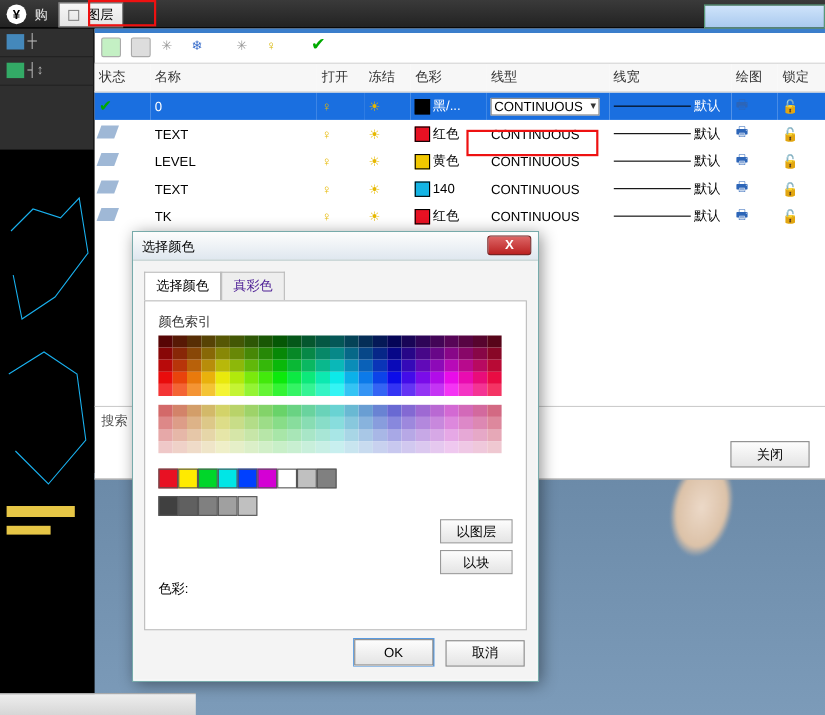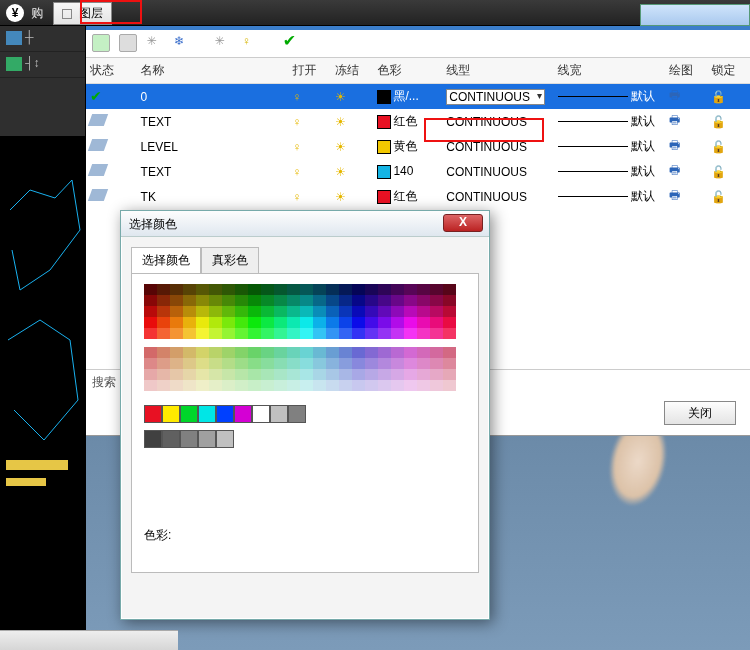--- a/index.html
+++ b/index.html
@@ -74,21 +74,21 @@
   .colordlg { position:absolute; left:120px; top:210px; width:370px; height:410px;
     background:#f4f4f4; border:1px solid #7aa;
     box-shadow: 0 0 0 1px #fff inset, 3px 3px 14px rgba(0,0,0,0.45);}
   .colordlg .titlebar { height:26px; background:linear-gradient(#fdfdfd,#dfe7ef);
     border-bottom:1px solid #bcc; padding:5px 8px; position:relative;}
   .colordlg .closewin { position:absolute; right:6px; top:3px; width:40px; height:18px;
     background:linear-gradient(#d66,#b22); border:1px solid #722; border-radius:3px;
     color:#fff; text-align:center; line-height:15px; font-weight:bold;}
   .colordlg .tabs { padding:10px 10px 0 10px; }
   .colordlg .tab { display:inline-block; padding:4px 10px; background:#fff; border:1px solid #bbb; border-bottom:none;}
-  .colordlg .tab.inactive { background:#eee; color:#000000;font-family:Liberation Serif, serif;}
+  .colordlg .tab.inactive { background:#eee; color:#4c1d95;font-family:Liberation Serif, serif;}
   .colordlg .tabbody { margin:0 10px; background:#fff; border:1px solid #bbb; padding:10px 12px 6px 12px; height:300px; position:relative;}
   .palette-label { color:#333; margin-bottom:4px; display:block;}
   .palette { display:flex; flex-direction:column; gap:0; }
   
   .pal-row { display:flex; }
   .pal-row .c { width:13px; height:11px; }
   .pal2 { margin-top:8px; }
   .pal2 .c { height:11px;}
   .row-colors { margin-top:14px; }
   .row-colors .c { width:18px; height:18px; display:inline-block; border:1px solid #555;}
@@ -238,20 +238,21 @@
 
   <div class="colordlg">
     <div class="titlebar">
       <span>选择颜色</span>
       <div class="closewin">X</div>
     </div>
     <div class="tabs">
       <span class="tab">选择颜色</span><span class="tab inactive">真彩色</span>
     </div>
     <div class="tabbody">
+      <span class="palette-label">颜色索引</span>
 
       <div class="palette" id="palette-main">
           <div class="pal-row">
             <div class="c" style="background: rgb(87, 5, 5);"></div>
             <div class="c" style="background: rgb(87, 25, 5);"></div>
             <div class="c" style="background: rgb(87, 46, 5);"></div>
             <div class="c" style="background: rgb(87, 67, 5);"></div>
             <div class="c" style="background: rgb(87, 87, 5);"></div>
             <div class="c" style="background: rgb(67, 87, 5);"></div>
             <div class="c" style="background: rgb(46, 87, 5);"></div>
@@ -481,22 +482,30 @@
             <div class="c" style="background: rgb(239, 200, 239);"></div>
             <div class="c" style="background: rgb(239, 200, 229);"></div>
             <div class="c" style="background: rgb(239, 200, 219);"></div>
             <div class="c" style="background: rgb(239, 200, 209);"></div>
           </div>
         </div>
 
       <div class="row-colors" id="basic-colors"><span class="c" style="background: rgb(232, 17, 35);"></span><span class="c" style="background: rgb(255, 234, 0);"></span><span class="c" style="background: rgb(0, 214, 42);"></span><span class="c" style="background: rgb(0, 230, 230);"></span><span class="c" style="background: rgb(0, 64, 255);"></span><span class="c" style="background: rgb(212, 0, 212);"></span><span class="c" style="background: rgb(255, 255, 255);"></span><span class="c" style="background: rgb(192, 192, 192);"></span><span class="c" style="background: rgb(128, 128, 128);"></span></div>
       <div class="graybar" id="gray-row"><span class="c" style="background: rgb(64, 64, 64);"></span><span class="c" style="background: rgb(96, 96, 96);"></span><span class="c" style="background: rgb(128, 128, 128);"></span><span class="c" style="background: rgb(160, 160, 160);"></span><span class="c" style="background: rgb(192, 192, 192);"></span></div>
 
+      <div class="side-btns">
+        <button>以图层</button>
+        <button>以块</button>
+      </div>
 
       <div class="color-name">
         <div>色彩:</div>
       </div>
 
     </div>
+    <div class="dlg-btns">
+      <button class="primary">OK</button>
+      <button>取消</button>
+    </div>
   </div>
 
   <div class="statusbar"></div>
 </div>
 
 </body></html>

